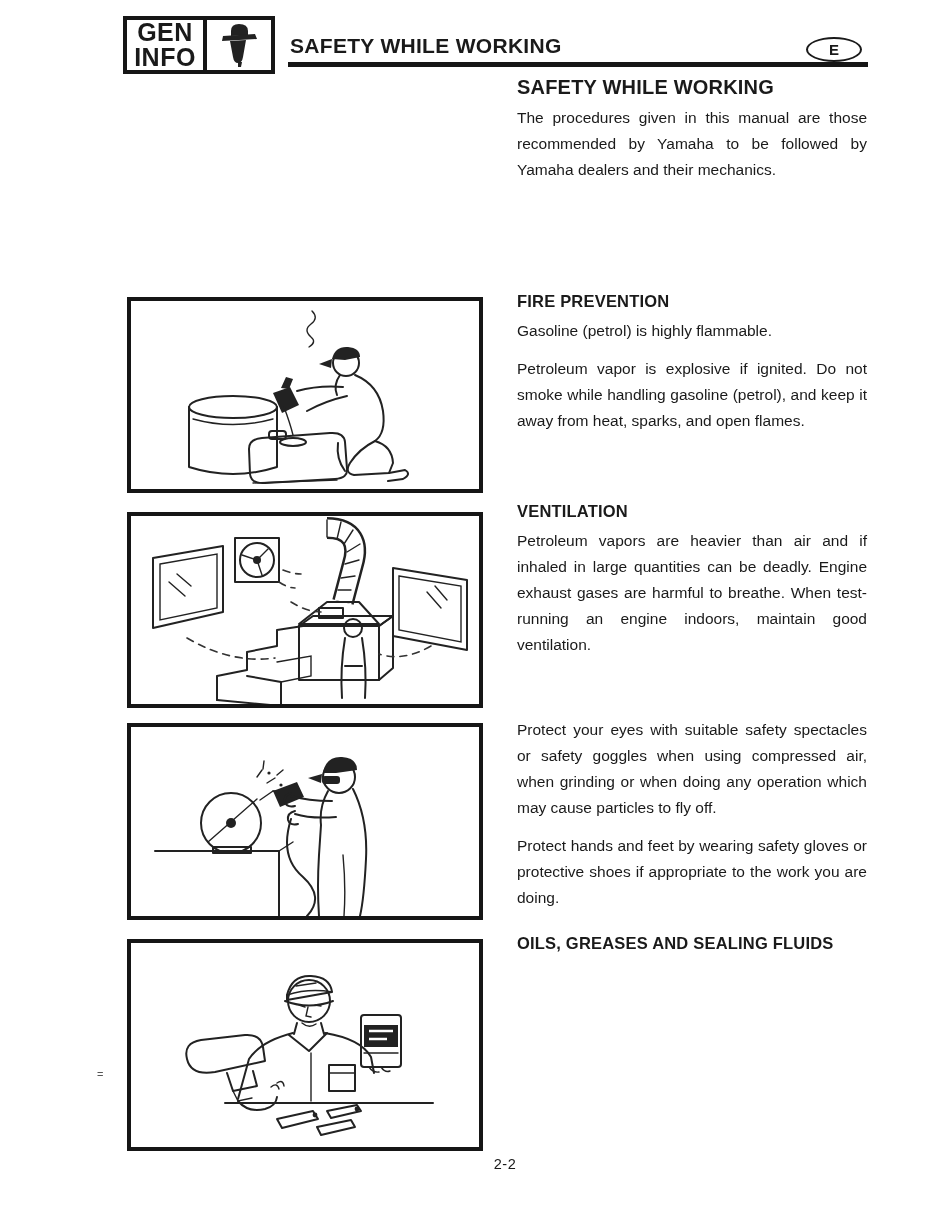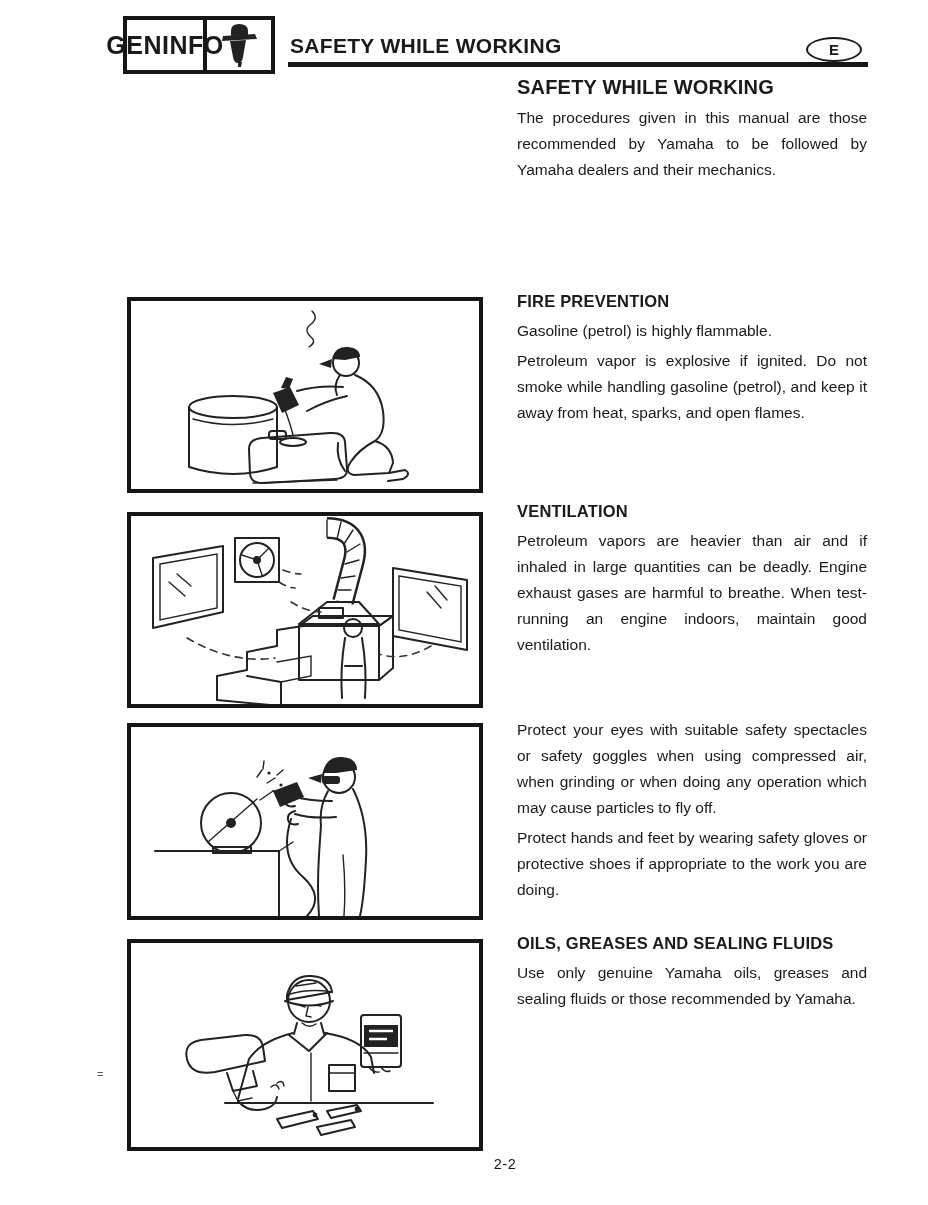--- a/index.html
+++ b/index.html
@@ -9,21 +9,21 @@
     background:#ffffff; color:#1a1a1a;
     font-family:"Liberation Sans", sans-serif;
     overflow:hidden;
   }
   
   .chapter-tab {
     position:absolute; left:123px; top:16px; width:152px; height:58px;
     border:4px solid #161616; display:flex;
   }
   .chapter-tab .tab-label {
-    width:80px; height:100%; display:flex; flex-direction:row;
+    width:80px; height:100%; display:flex; flex-direction:column;
     align-items:center; justify-content:center;
     font-weight:bold; font-size:25px; line-height:25px; letter-spacing:0.5px;
     border-right:4px solid #161616;
   }
   .chapter-tab .tab-icon {
     flex:1; display:flex; align-items:center; justify-content:center;
   }
   .header-title {
     position:absolute; left:290px; top:34px; width:560px;
     font-weight:bold; font-size:21px; letter-spacing:0.3px;
@@ -36,21 +36,21 @@
   }
   .header-rule {
     position:absolute; left:288px; top:62px; width:580px; height:5px;
     background:#161616;
   }
   
   .text-block { position:absolute; left:517px; width:350px; }
   .text-block h1 { font-size:20px; font-weight:bold; margin-bottom:6px; letter-spacing:0.2px; }
   .text-block h2 { font-size:16.5px; font-weight:bold; margin-bottom:5px; letter-spacing:0.2px; line-height:23px; }
   .text-block p  { font-size:15.5px; line-height:26px; text-align:justify; }
-  .text-block p + p { margin-top:4px; }
+  .text-block p + p { margin-top:12px; }
   
   .figure {
     position:absolute; left:127px; width:356px;
     border:4px solid #161616; background:#ffffff;
   }
   .figure svg { display:block; width:100%; height:100%; }
   .ln   { fill:none; stroke:#222; stroke-width:2; stroke-linecap:round; stroke-linejoin:round; }
   .thin { fill:none; stroke:#222; stroke-width:1.4; stroke-linecap:round; }
   .blk  { fill:#222; stroke:none; }
   .dash { fill:none; stroke:#333; stroke-width:1.6; stroke-dasharray:7 6; stroke-linecap:round; }
@@ -250,19 +250,18 @@
       <path class="ln" d="M94,160 H302"></path>
       <path class="ln" d="M146,176 l36,-8 5,8 -36,9 z"></path>
       <path class="ln" d="M186,184 l34,-7 4,7 -34,8 z"></path>
       <path class="ln" d="M196,168 l30,-6 4,6 -30,7 z"></path>
       <circle class="blk" cx="184" cy="172" r="2.4"></circle>
       <circle class="blk" cx="226" cy="166" r="2.4"></circle>
     </svg>
   </div>
   <div class="text-block" style="top:932px">
     <h2>OILS, GREASES AND SEALING FLUIDS</h2>
-    <p>Use only genuine Yamaha oils, greases and sealing fluids or those recommended by Yamaha.</p>
   </div>
 
   <div class="scan-artifact">=</div>
   <div class="page-number">2-2</div>
 
 </div>
 
 </body></html>

